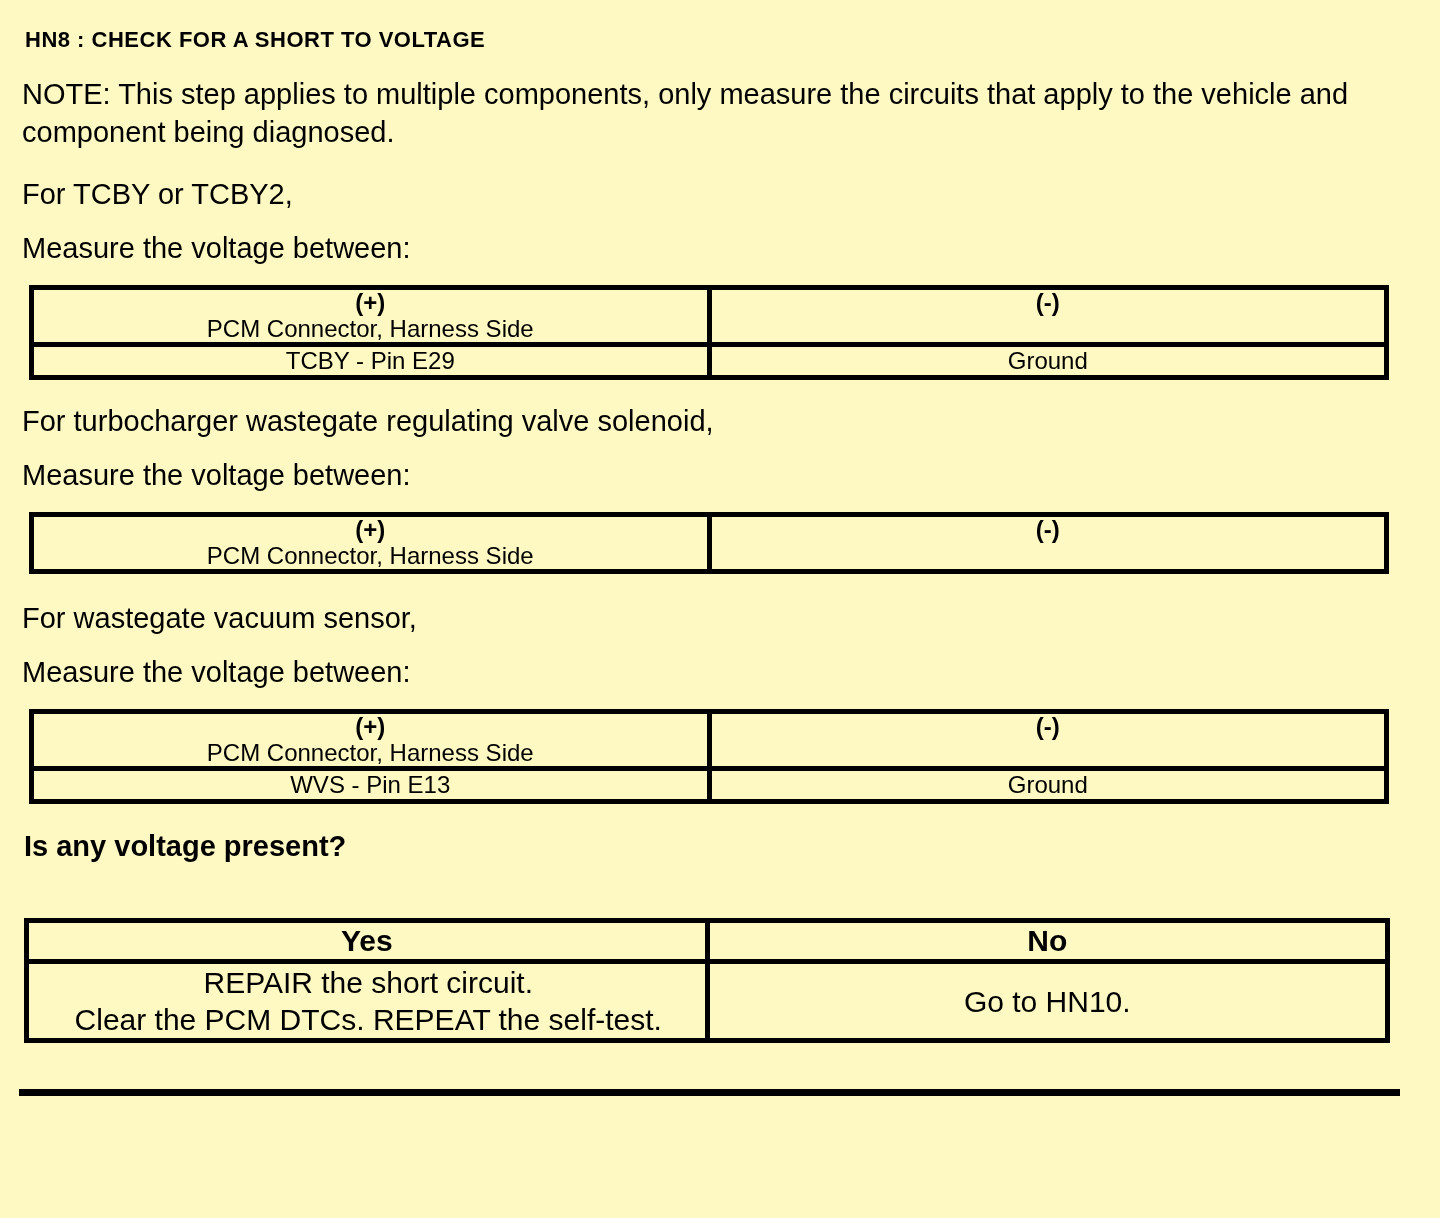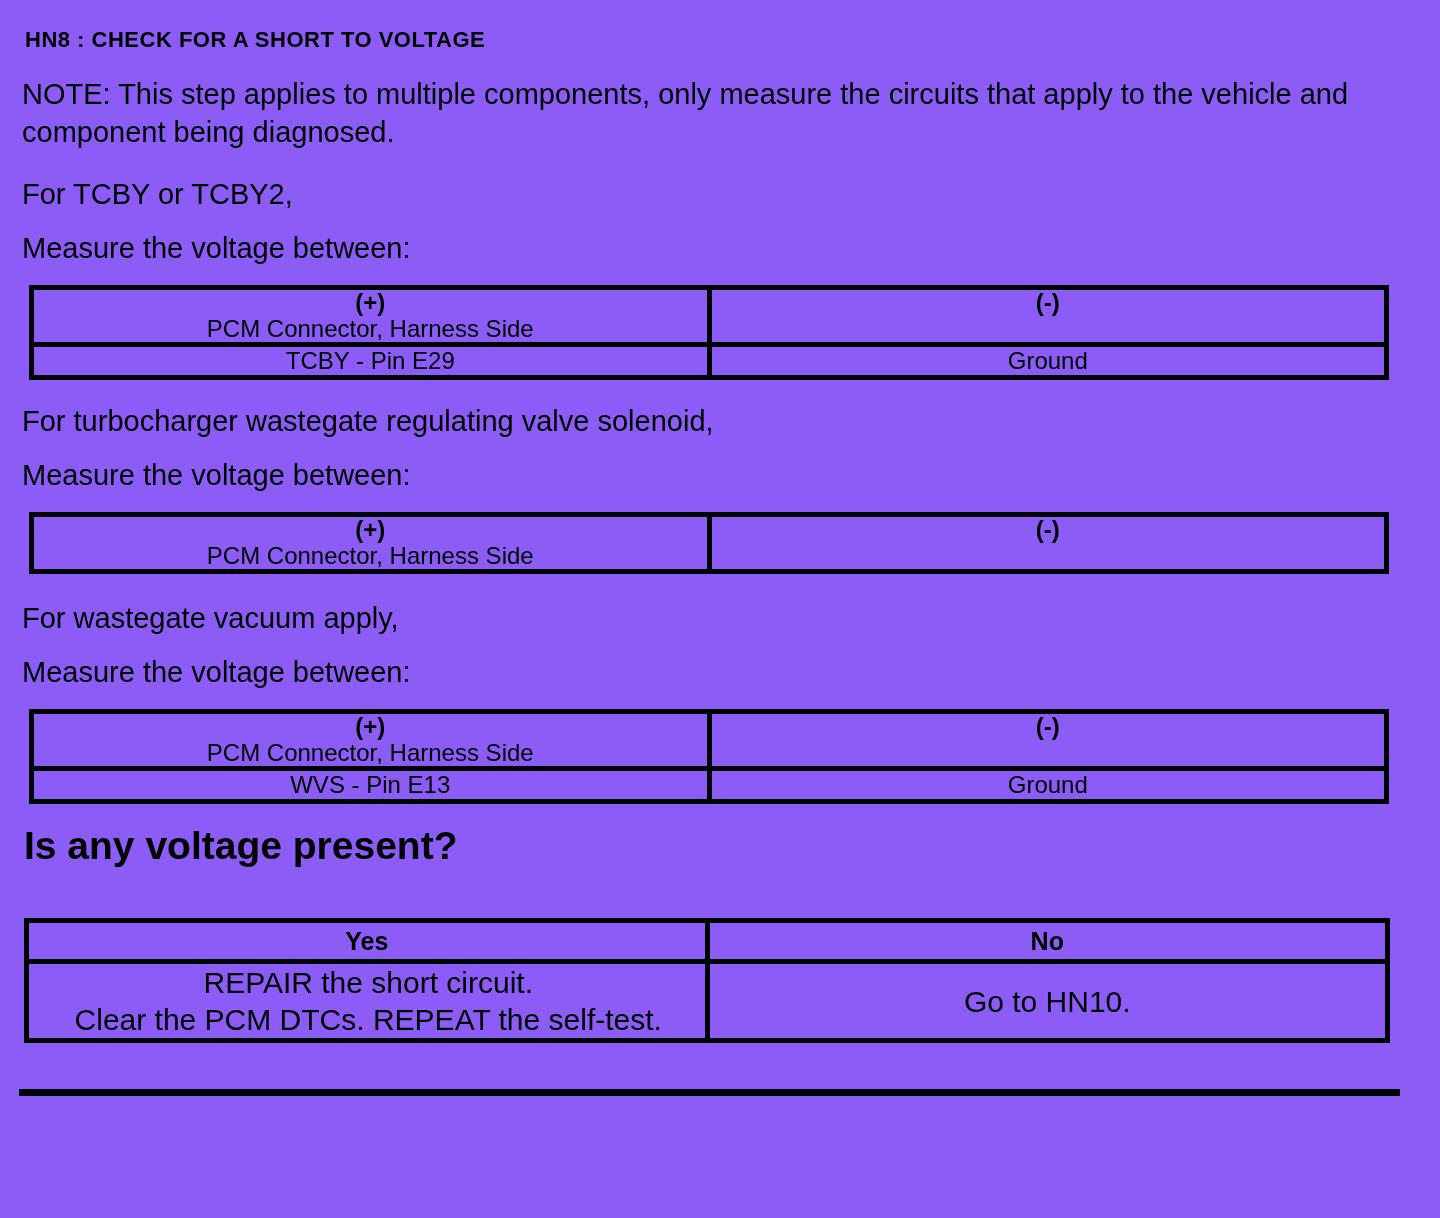--- a/index.html
+++ b/index.html
@@ -1,20 +1,20 @@
 <!DOCTYPE html>
 <html><head>
 <meta charset="utf-8">
 <style>
   html, body { margin: 0; padding: 0; background: #ffffff; }
   .page {
     position: relative;
     width: 1440px;
     height: 1218px;
-    background: #8b5cf6;
+    background: #fef9c3;
     color: #000000;
     font-family: "Liberation Sans", "DejaVu Sans", sans-serif;
     overflow: hidden;
   }
   .doc-title {
     margin: 28px 0 0 25px;
     font-size: 22px;
     font-weight: bold;
     line-height: 24px;
     letter-spacing: 0.5px;
@@ -25,21 +25,21 @@
     margin: 0;
   }
   .note-text   { margin: 23px 0 0 22px; max-width: 1378px; }
   .ignition    { margin: 11px 0 0 25px; }
   .intro-1     { margin: 24px 0 0 22px; }
   .intro-2     { margin: 22px 0 0 22px; }
   .intro-3     { margin: 25px 0 0 22px; }
   .measure     { margin: 16px 15px 0 22px; }
   .question {
     margin: 23px 0 0 24px;
-    font-size: 39px;
+    font-size: 29px;
     font-weight: bold;
     line-height: 38px;
   }
   table.mtable {
     border-collapse: collapse;
     table-layout: fixed;
     width: 1360px;
     margin: 18px 0 0 29px;
   }
   table.mtable th, table.mtable td {
@@ -65,21 +65,21 @@
     border-collapse: collapse;
     table-layout: fixed;
     width: 1366px;
     margin: 53px 0 0 24px;
   }
   table.dtable th, table.dtable td {
     border: 5px solid #000000;
     overflow: hidden;
   }
   table.dtable th {
-    font-size: 25px;
+    font-size: 30px;
     font-weight: bold;
     line-height: 30px;
     padding: 3px 0;
   }
   table.dtable td {
     font-size: 30px;
     line-height: 37px;
     height: 74px;
     padding: 0;
   }
@@ -144,21 +144,21 @@
         </th>
         <th>
           <div class="sign">(-)</div>
         </th>
       </tr>
     </tbody>
       </table>
   </div>
 
   <div>
-    <p class="body-text intro-3">For wastegate vacuum apply,</p>
+    <p class="body-text intro-3">For wastegate vacuum sensor,</p>
     <p class="body-text measure">Measure the voltage between:</p>
     <table class="mtable">
       <colgroup>
           <col style="width:50%">
           <col style="width:50%">
         </colgroup>
       <tbody>
           <tr>
         <th>
           <div class="sign">(+)</div>

